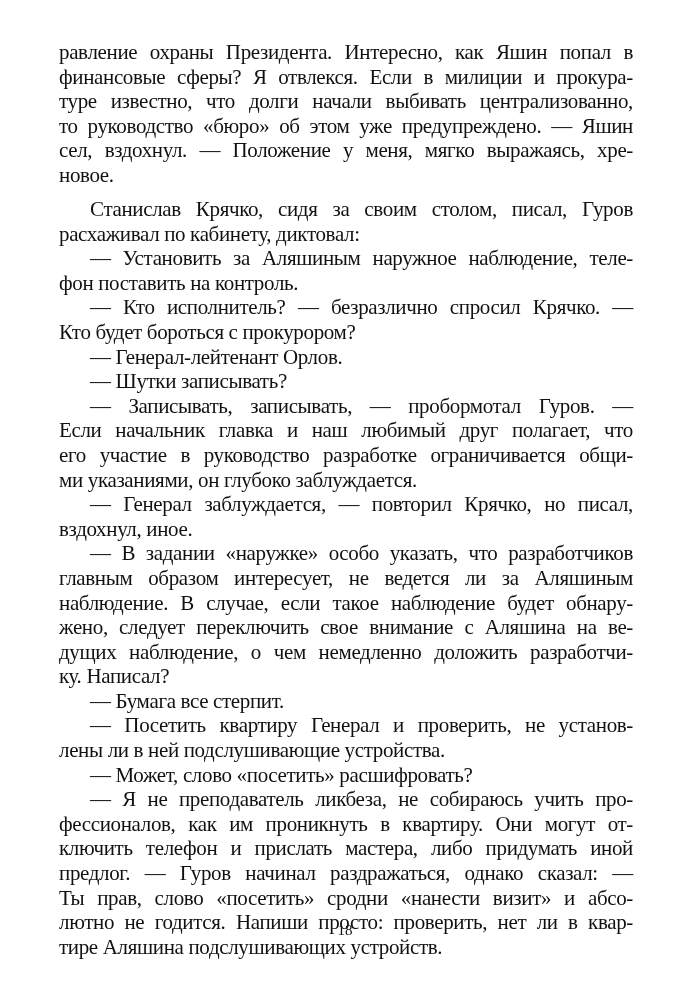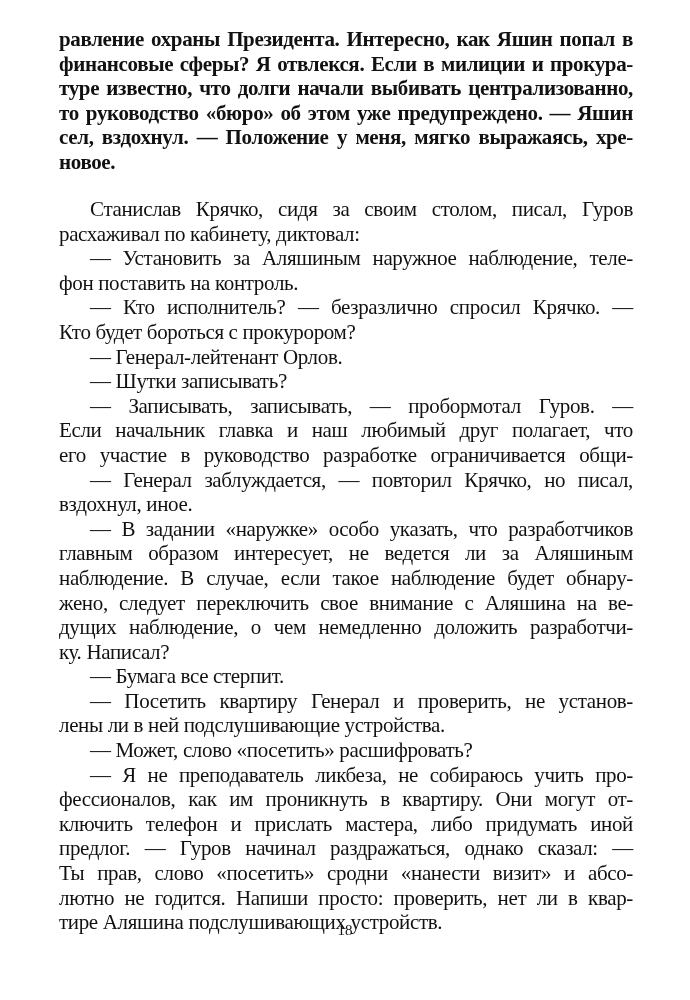--- a/index.html
+++ b/index.html
@@ -15,21 +15,21 @@
       font-family: "Liberation Serif", "DejaVu Serif", serif;
       color: #111111;
     }
     .page-text {
       position: absolute;
       left: 59px;
       width: 574px;
       font-size: 21px;
       line-height: 24.6px;
     }
-    #block-1 { top: 27px; font-weight: bold; }
+    #block-1 { top: 40px; }
     #block-2 { top: 197px; }
     .line {
       display: block;
       white-space: nowrap;
       text-align: justify;
       text-align-last: justify;
       height: 24.6px;
       letter-spacing: -0.35px;
     }
     .line.last {
@@ -64,20 +64,21 @@
     <span class="line last">расхаживал по кабинету, диктовал:</span>
     <span class="line indent">— Установить за Аляшиным наружное наблюдение, теле-</span>
     <span class="line last">фон поставить на контроль.</span>
     <span class="line indent">— Кто исполнитель? — безразлично спросил Крячко. —</span>
     <span class="line last">Кто будет бороться с прокурором?</span>
     <span class="line indent last">— Генерал-лейтенант Орлов.</span>
     <span class="line indent last">— Шутки записывать?</span>
     <span class="line indent">— Записывать, записывать, — пробормотал Гуров. —</span>
     <span class="line">Если начальник главка и наш любимый друг полагает, что</span>
     <span class="line">его участие в руководство разработке ограничивается общи-</span>
+    <span class="line last">ми указаниями, он глубоко заблуждается.</span>
     <span class="line indent">— Генерал заблуждается, — повторил Крячко, но писал,</span>
     <span class="line last">вздохнул, иное.</span>
     <span class="line indent">— В задании «наружке» особо указать, что разработчиков</span>
     <span class="line">главным образом интересует, не ведется ли за Аляшиным</span>
     <span class="line">наблюдение. В случае, если такое наблюдение будет обнару-</span>
     <span class="line">жено, следует переключить свое внимание с Аляшина на ве-</span>
     <span class="line">дущих наблюдение, о чем немедленно доложить разработчи-</span>
     <span class="line last">ку. Написал?</span>
     <span class="line indent last">— Бумага все стерпит.</span>
     <span class="line indent">— Посетить квартиру Генерал и проверить, не установ-</span>

